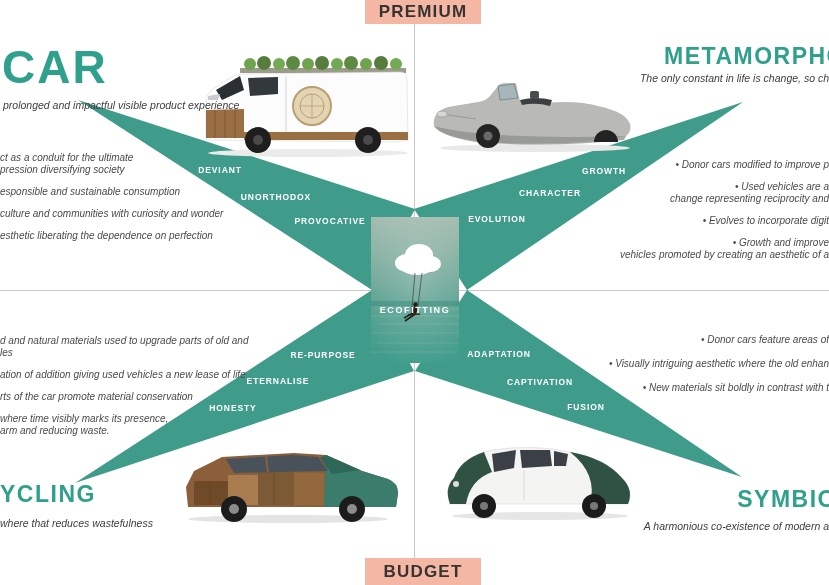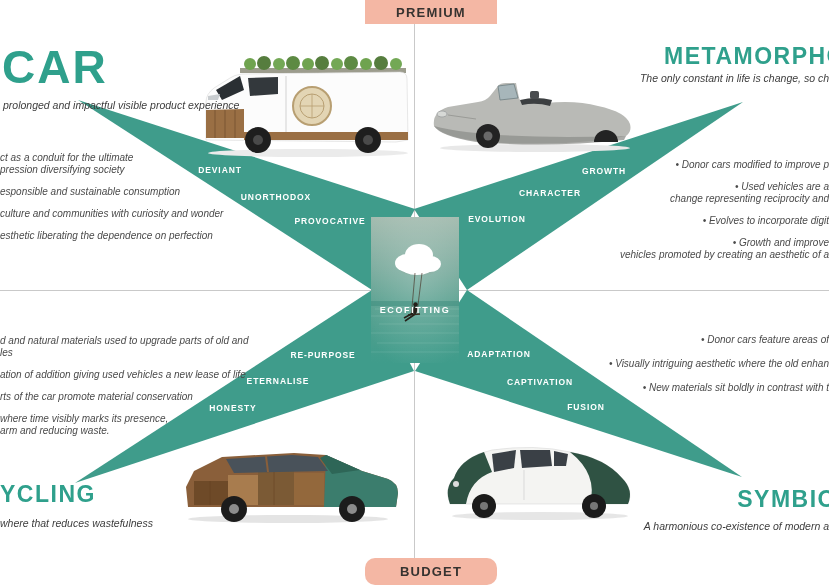--- a/index.html
+++ b/index.html
@@ -1,25 +1,25 @@
 <!DOCTYPE html>
 <html><head>
 <meta charset="utf-8">
 <style>
   html,body{margin:0;padding:0;background:#ffffff;}
   .canvas{position:relative;width:829px;height:585px;background:#ffffff;overflow:hidden;
           font-family:"Liberation Sans",sans-serif;}
   .hline{position:absolute;left:0;top:290px;width:829px;height:1px;background:#c9c9c9;}
   .vline{position:absolute;left:414px;top:24px;width:1px;height:534px;background:#c9c9c9;}
   .abs{position:absolute;}
-  .banner{position:absolute;left:365px;width:132px;background:#f4b7a4;color:#363330;
-          font-size:13px;font-weight:bold;letter-spacing:1.2px;
+  .banner{position:absolute;left:365px;width:116px;background:#f4b7a4;color:#363330;
+          font-size:17px;font-weight:bold;letter-spacing:1.2px;
           display:flex;align-items:center;justify-content:center;}
   .banner.top{top:0;height:24px;}
-  .banner.bottom{top:558px;height:27px;border-radius:10px;}
+  .banner.bottom{top:558px;height:27px;}
   .title{position:absolute;color:#2fa08c;font-weight:600;letter-spacing:1.5px;white-space:nowrap;line-height:1;}
   .title.big{font-size:46px;letter-spacing:2px;}
   .title.small{font-size:23px;}
   .subtitle{position:absolute;color:#3d3d3d;font-style:italic;font-size:10.5px;white-space:nowrap;}
   .bullets{position:absolute;color:#4a4a4a;font-style:italic;font-size:10px;line-height:12px;}
   .bullets div{white-space:nowrap;font-style:italic;}
   .bullets.right{text-align:right;margin-top:7px;}
   .gap{margin-bottom:10px;}
   .gap12{margin-bottom:12px;}
   .kw{position:absolute;transform:translate(-50%,-50%);color:#ffffff;font-size:8.5px;

